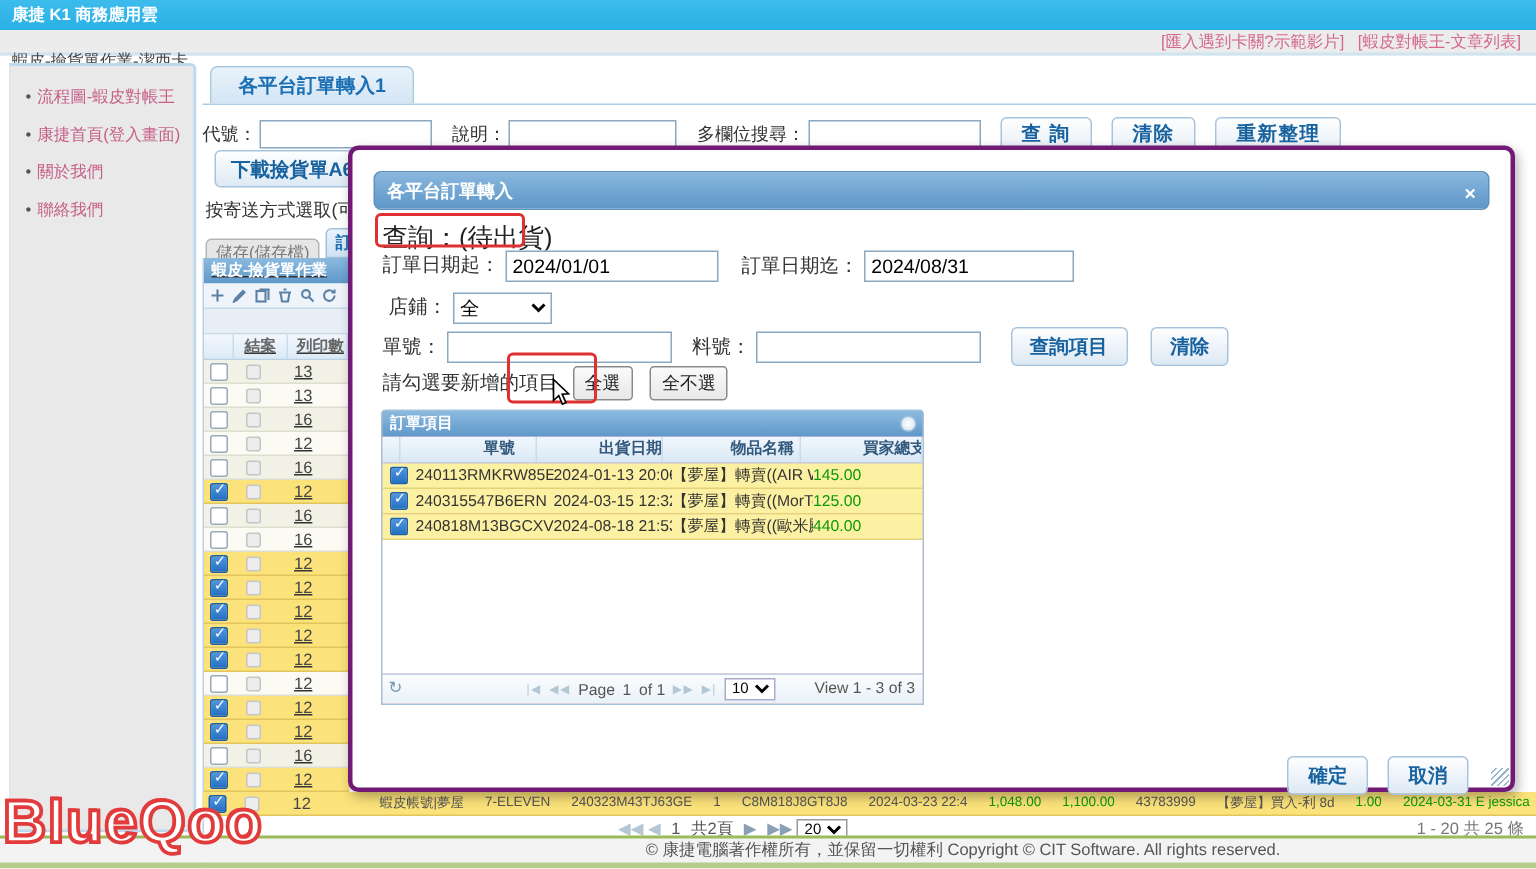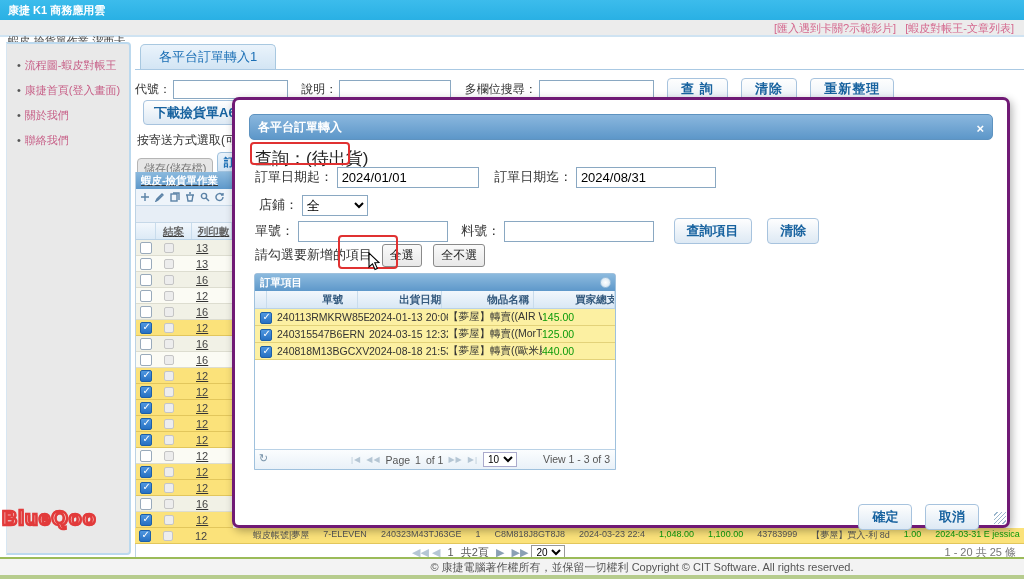--- a/index.html
+++ b/index.html
@@ -20,21 +20,21 @@
   
   .sidebar { position:absolute; left:6px; top:42px; width:125px; height:513px;
     background:#e9e9e9; border:2px solid #bcd9ee; border-left:1px solid #d7e6f2; border-radius:0 4px 4px 0; padding:14px 6px 0 10px; }
   .sidebar ul { list-style:none; }
   .sidebar li { margin-bottom:11px; font-size:11px; line-height:14px; }
   .sidebar li .blt { color:#555; margin-right:4px; }
   .sidebar li a { color:#c75f87; text-decoration:none; }
   
   .maintab { position:absolute; left:140px; top:44px; height:25px; padding:0 18px;
     background:linear-gradient(#eaf3fb,#d3e5f4); border:1px solid #a8c8e0; border-bottom:none;
-    border-radius:5px 5px 0 0; color:#1b6fb5; font-weight:normal; font-size:13px; line-height:24px; }
+    border-radius:5px 5px 0 0; color:#1b6fb5; font-weight:bold; font-size:13px; line-height:24px; }
   .tabline { position:absolute; left:135px; top:69px; width:889px; border-top:1px solid #aac9e3; }
   
   .filterrow { position:absolute; left:135px; top:78px; width:889px; height:22px; font-size:12px; }
   .filterrow label { color:#333; margin-right:2px; }
   .finput { border:1px solid #8aa8c2; height:19px; font-size:12px; padding:0 3px; vertical-align:middle; background:#fff; }
   .btn-ui { display:inline-block; background:linear-gradient(#fefefe,#dde9f4);
     border:1px solid #a7c3de; border-radius:4px; color:#17629f; font-weight:bold;
     font-size:13px; text-align:center; cursor:pointer; }
   .fbtn { height:34px; line-height:20px; padding:0 13px; margin-left:10px; letter-spacing:1px; }
   .dlbtn { position:absolute; left:143px; top:100px; height:25px; line-height:23px; padding:0 10px; font-size:13px; }
@@ -125,21 +125,21 @@
   .okrow .btn-ui { width:54px; height:26px; line-height:24px; margin-left:9px; }
   .rhandle { position:absolute; right:1px; bottom:1px; width:12px; height:12px;
     background:repeating-linear-gradient(135deg,transparent 0 2px,#9ab6cc 2px 3px); }
   
   .cursor { position:absolute; left:118px; top:112px; z-index:31; }
   
   .footer { position:absolute; left:0; top:557px; width:1024px; height:18px;
     background:#f3f3f3; border-top:2px solid #9bbb59; font-size:11px; color:#555;
     line-height:16px; text-align:center; padding-left:260px; z-index:40; }
   .footstrip { position:absolute; left:0; top:575px; width:1024px; height:4px; background:#b6cc8d; z-index:40; }
-  .bluelogo { position:absolute; left:2px; top:506px; z-index:50; font-size:21px; font-weight:bold;
+  .bluelogo { position:absolute; left:2px; top:526px; z-index:50; font-size:40px; font-weight:bold;
     letter-spacing:1px; color:#fff; -webkit-text-stroke:2.5px #e23b3b;
     text-shadow:0 0 1px #e23b3b, 0 0 2px #ffb3c8, 1px 1px 0 #e23b3b, -1px -1px 0 #e23b3b; }
   .ic { stroke:#5b82a6; fill:none; stroke-width:1.4; }
 </style>
 </head>
 <body>
 
 <div class="topbar">
   <span>康捷 K1 商務應用雲</span>
 </div>

